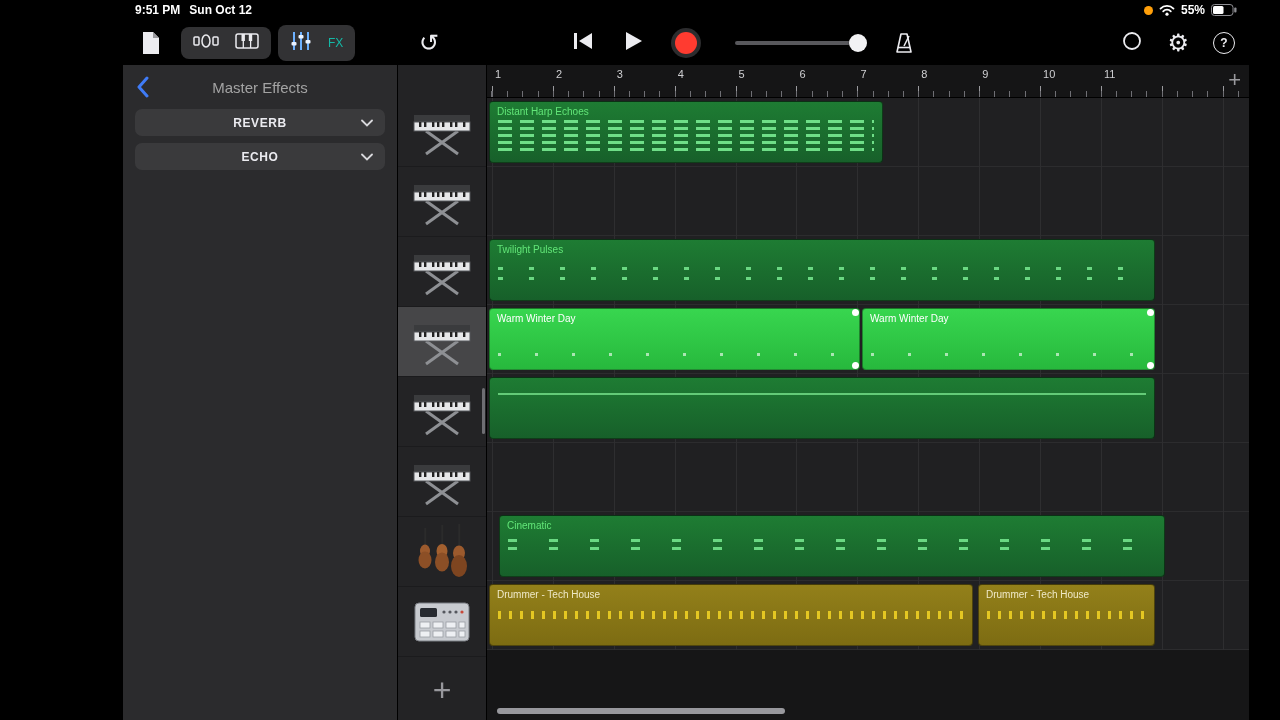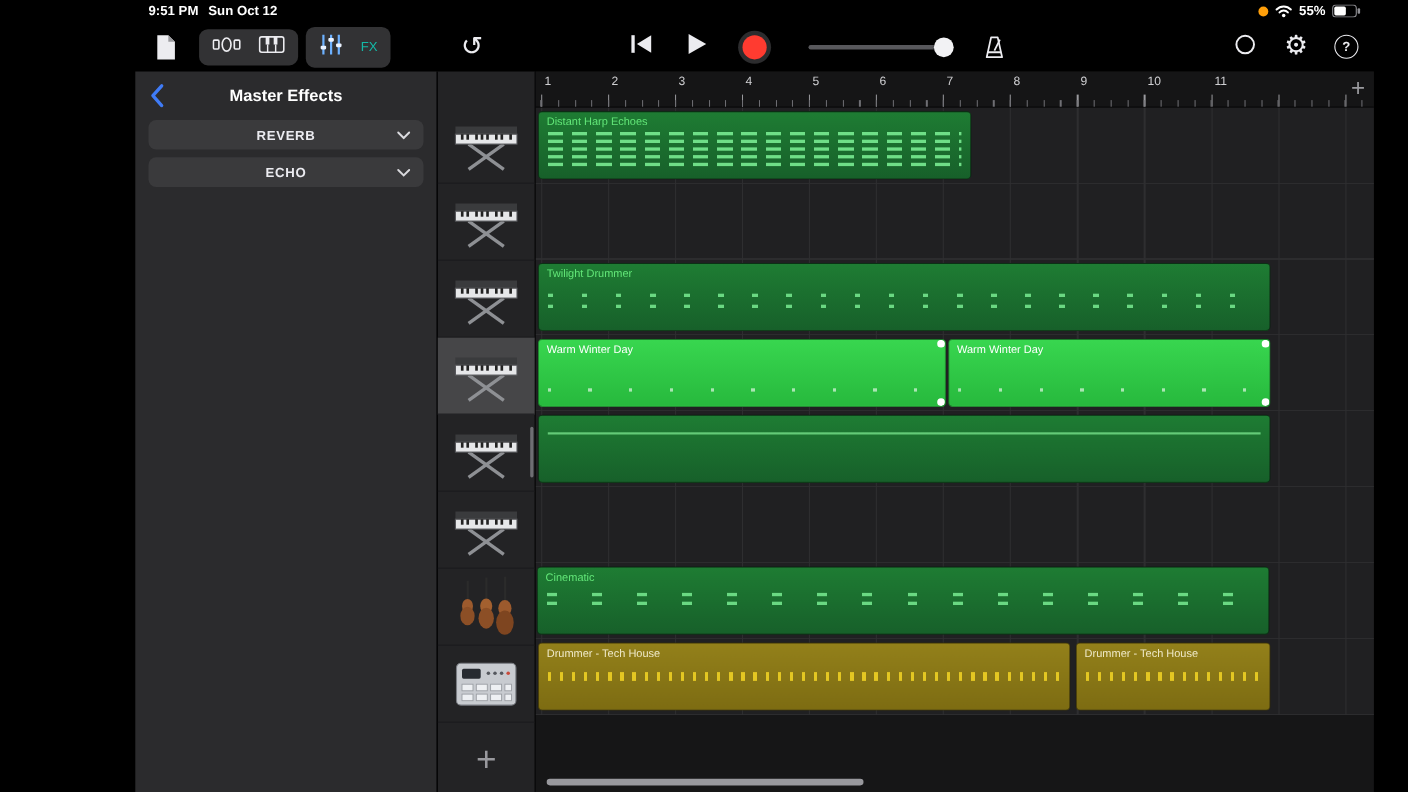--- a/index.html
+++ b/index.html
@@ -29,21 +29,21 @@
   .gear-glyph{font-size:24px;color:#ececf0;line-height:1;}
   .help-circ{width:22px;height:22px;border-radius:50%;border:1.6px solid #ececf0;display:flex;align-items:center;justify-content:center;font-size:12px;font-weight:bold;color:#ececf0;box-sizing:border-box;}
 
   
   .content{position:absolute;top:65px;left:0;right:0;bottom:0;display:flex;}
 
   
   .panel{width:274px;background:#2b2b2d;position:relative;flex:none;}
   .panel-header{height:44px;display:flex;align-items:center;justify-content:center;position:relative;}
   .back-chevron{position:absolute;left:8px;top:8px;width:24px;height:28px;display:flex;align-items:center;justify-content:center;}
-  .panel-title{color:#ffffff;font-size:15px;font-weight:bold;}
+  .panel-title{color:#a3a3a3;font-size:15px;}
   .effect-btn{margin:0 12px 7px;height:27px;background:#3a3a3c;border-radius:7px;display:flex;align-items:center;justify-content:center;position:relative;color:#ebebf0;font-size:12px;font-weight:bold;letter-spacing:.6px;}
   .effect-btn svg{position:absolute;right:12px;top:10px;}
 
   
   .heads{width:90px;background:#232325;position:relative;flex:none;padding-top:32px;box-sizing:border-box;border-left:1px solid #000;border-right:1px solid #000;}
   .track-head{height:69px;display:flex;align-items:center;justify-content:center;border-bottom:1px solid #1b1b1d;}
   .track-head.selected{background:#464648;}
   .heads-plus{position:absolute;bottom:14px;left:50%;transform:translateX(-50%);color:#98989d;font-size:32px;font-weight:300;line-height:1;}
   .v-scroll{position:absolute;right:1px;top:323px;width:3px;height:46px;border-radius:2px;background:#6e6e73;}
 
@@ -391,21 +391,21 @@
                 <div style="position: absolute; left: 8px; right: 8px; height: 3px; top: 18px; background-image: repeating-linear-gradient(90deg, rgba(120, 235, 145, 0.9) 0px, rgba(120, 235, 145, 0.9) 14px, transparent 14px, transparent 22px);"></div>
                 <div style="position: absolute; left: 8px; right: 8px; height: 3px; top: 25px; background-image: repeating-linear-gradient(90deg, rgba(120, 235, 145, 0.9) 0px, rgba(120, 235, 145, 0.9) 14px, transparent 14px, transparent 22px);"></div>
                 <div style="position: absolute; left: 8px; right: 8px; height: 3px; top: 32px; background-image: repeating-linear-gradient(90deg, rgba(120, 235, 145, 0.9) 0px, rgba(120, 235, 145, 0.9) 14px, transparent 14px, transparent 22px);"></div>
                 <div style="position: absolute; left: 8px; right: 8px; height: 3px; top: 39px; background-image: repeating-linear-gradient(90deg, rgba(120, 235, 145, 0.9) 0px, rgba(120, 235, 145, 0.9) 14px, transparent 14px, transparent 22px);"></div>
                 <div style="position: absolute; left: 8px; right: 8px; height: 3px; top: 46px; background-image: repeating-linear-gradient(90deg, rgba(120, 235, 145, 0.9) 0px, rgba(120, 235, 145, 0.9) 14px, transparent 14px, transparent 22px);"></div>
               </div>
             </div>
             <div class="track-row" style="top: 69px;"></div>
             <div class="track-row" style="top: 138px;">
               <div class="region green" style="left: 2px; width: 666px;">
-                <div class="region-label">Twilight Drummer</div>
+                <div class="region-label">Twilight Pulses</div>
                 <div style="position: absolute; left: 8px; right: 8px; height: 3px; top: 27px; background-image: repeating-linear-gradient(90deg, rgba(120, 235, 145, 0.85) 0px, rgba(120, 235, 145, 0.85) 5px, transparent 5px, transparent 31px);"></div>
                 <div style="position: absolute; left: 8px; right: 8px; height: 3px; top: 37px; background-image: repeating-linear-gradient(90deg, rgba(120, 235, 145, 0.85) 0px, rgba(120, 235, 145, 0.85) 5px, transparent 5px, transparent 31px);"></div>
               </div>
             </div>
             <div class="track-row" style="top: 207px;">
               <div class="region bright" style="left: 2px; width: 371px;">
                 <div class="region-label">Warm Winter Day</div>
                 <div style="position: absolute; left: 8px; right: 8px; height: 3px; top: 44px; background-image: repeating-linear-gradient(90deg, rgba(255, 255, 255, 0.6) 0px, rgba(255, 255, 255, 0.6) 3px, transparent 3px, transparent 37px);"></div>
               </div>
               <div class="region bright" style="left: 375px; width: 293px;">
@@ -413,21 +413,21 @@
                 <div style="position: absolute; left: 8px; right: 8px; height: 3px; top: 44px; background-image: repeating-linear-gradient(90deg, rgba(255, 255, 255, 0.6) 0px, rgba(255, 255, 255, 0.6) 3px, transparent 3px, transparent 37px);"></div>
               </div>
             </div>
             <div class="track-row" style="top: 276px;">
               <div class="region green" style="left: 2px; width: 666px;">
                 <div style="position: absolute; left: 8px; right: 8px; height: 2px; top: 15px; background-image: repeating-linear-gradient(90deg, rgba(130, 240, 150, 0.7) 0px, rgba(130, 240, 150, 0.7) 2000px, transparent 2000px, transparent 2000px);"></div>
               </div>
             </div>
             <div class="track-row" style="top: 345px;"></div>
             <div class="track-row" style="top: 414px;">
-              <div class="region green" style="left: 1px; width: 666px;">
+              <div class="region green" style="left: 12px; width: 666px;">
                 <div class="region-label">Cinematic</div>
                 <div style="position: absolute; left: 8px; right: 8px; height: 3px; top: 23px; background-image: repeating-linear-gradient(90deg, rgba(120, 235, 145, 0.85) 0px, rgba(120, 235, 145, 0.85) 9px, transparent 9px, transparent 41px);"></div>
                 <div style="position: absolute; left: 8px; right: 8px; height: 3px; top: 31px; background-image: repeating-linear-gradient(90deg, rgba(120, 235, 145, 0.85) 0px, rgba(120, 235, 145, 0.85) 9px, transparent 9px, transparent 41px);"></div>
               </div>
             </div>
             <div class="track-row" style="top: 483px;">
               <div class="region yellow" style="left: 2px; width: 484px;">
                 <div class="region-label">Drummer - Tech House</div>
                 <div style="position: absolute; left: 8px; right: 8px; height: 8px; top: 26px; background-image: repeating-linear-gradient(90deg, rgb(228, 199, 34) 0px, rgb(228, 199, 34) 3px, transparent 3px, transparent 11px);"></div>
               </div>

